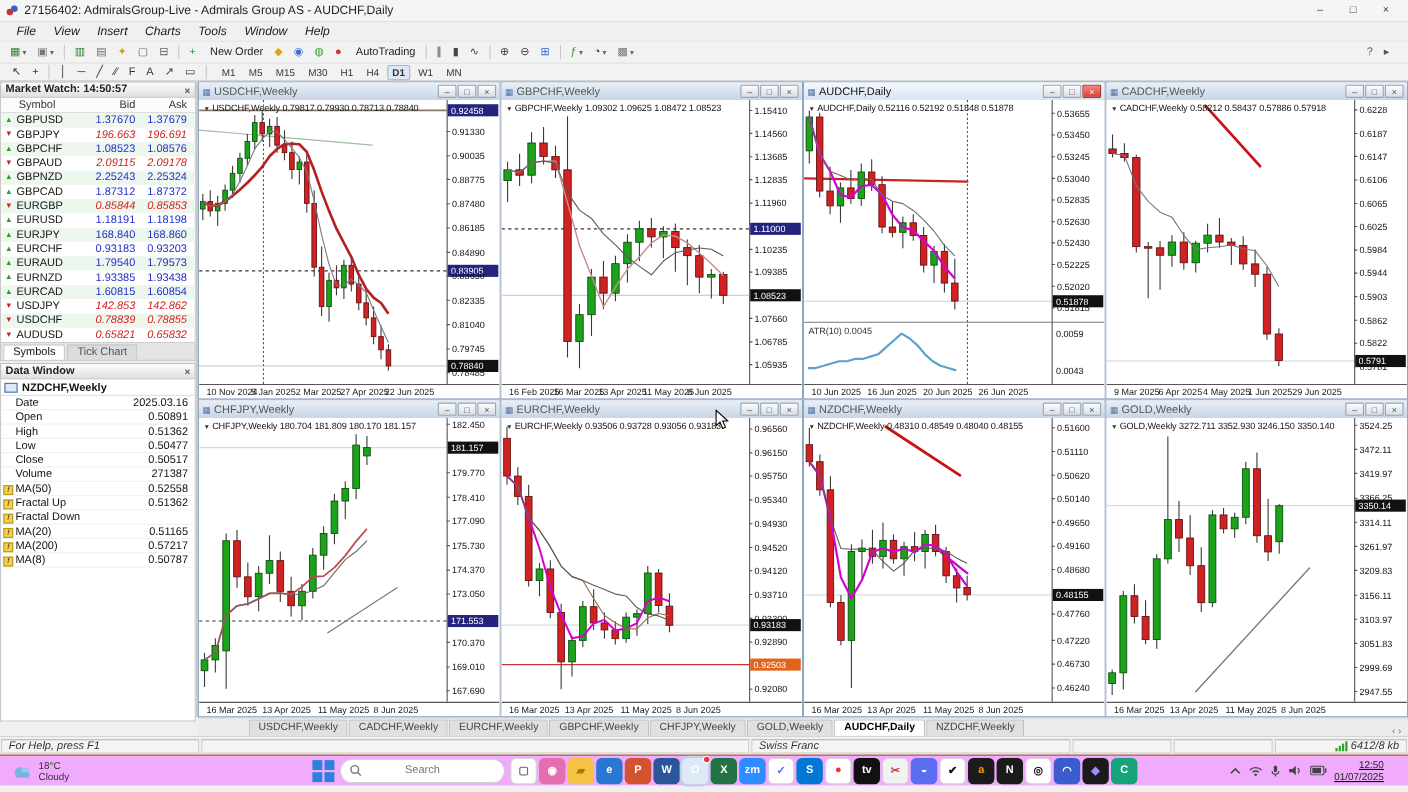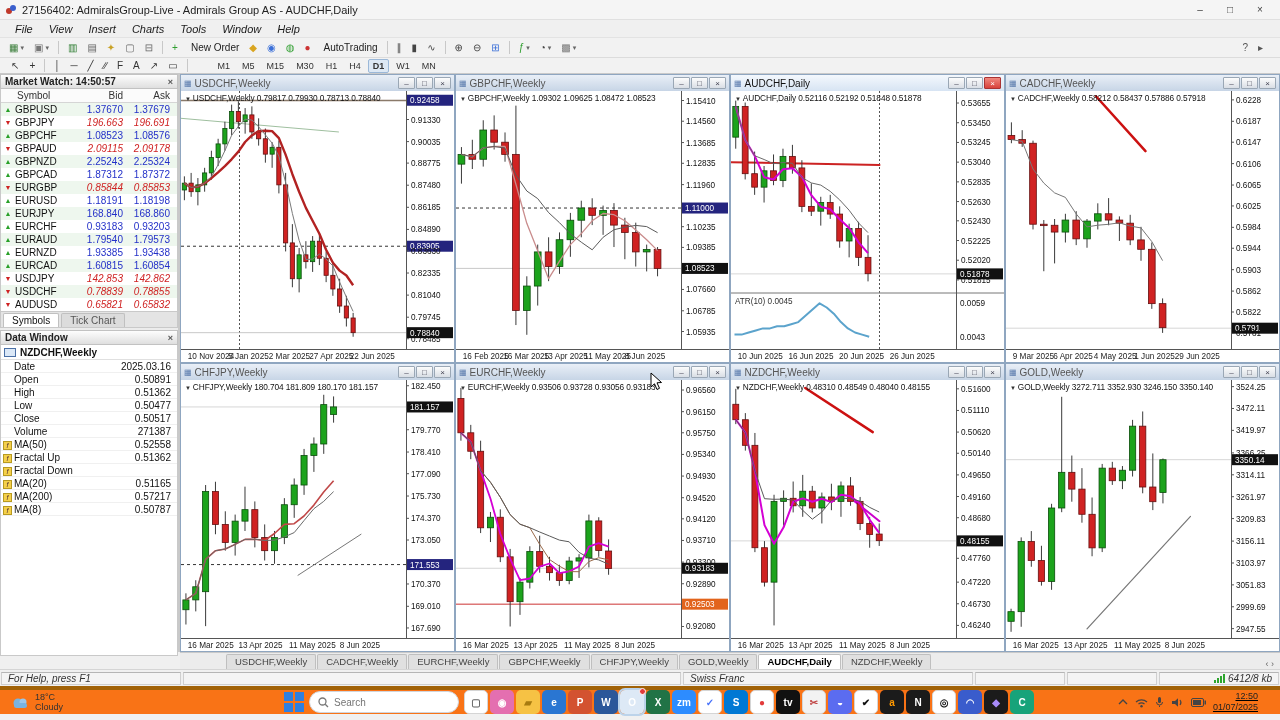--- a/index.html
+++ b/index.html
@@ -84,28 +84,28 @@
   #tab-scroll { margin-left:auto; padding-right:6px; color:#666; font-size:9px;}
 
   #statusbar { position:absolute; left:0; top:669px; width:1280px; height:17px; background:#f0f0f0; border-top:1px solid #d5d5d5; display:flex; align-items:center; font-size:10px; color:#333; }
   .sseg { border:1px solid #cfcfcf; border-top-color:#b5b5b5; height:13px; margin:0 1px; display:flex; align-items:center; padding:0 6px; background:#f4f4f4;font-style:italic;}
   .sseg.help { width:180px; } .sseg.fill { flex:1; } .sseg.inst { width:290px; } .sseg.sm { width:90px; }
   .sseg.traffic { width:120px; justify-content:flex-end; gap:3px;}
   .tbars { display:inline-flex; align-items:flex-end; gap:1px; }
   .tbars i { width:2px; background:#2da52d; display:inline-block; }
 
   
-  #taskbar { position:absolute; left:0; top:686px; width:1280px; height:28px; background:#f97316; border-top:4px solid #a16207; display:flex; align-items:center; }
+  #taskbar { position:absolute; left:0; top:686px; width:1280px; height:28px; background:#f0abfc; border-top:1px solid #a16207; display:flex; align-items:center; }
   #weather { display:flex; align-items:center; gap:5px; padding:0 10px; }
   #weather .wtxt { font-size:9px; color:#333; line-height:10px; }
   #tb-center { display:flex; align-items:center; margin-left:210px; gap:4px;}
   #startbtn { width:22px; height:22px; display:grid; grid-template-columns:9px 9px; grid-gap:2px; align-content:center; justify-content:center; }
   #startbtn i { width:9px; height:9px; background:#2f7fe0; display:block;}
   #searchbox { width:150px; height:22px; background:#fff; border:1px solid #d0d5dc; border-radius:12px; display:flex; align-items:center; padding:0 8px; gap:5px;}
-  #searchbox input { border:none; outline:none; font-size:10px; width:100px; color:#555; background:transparent; font-family:"Liberation Sans",sans-serif;}
+  #searchbox input { border:none; outline:none; font-size:10px; width:100px; color:#555; background:transparent; font-family:"Liberation Sans",sans-serif;text-align:center;}
   .tico { width:24px; height:24px; border-radius:5px; display:flex; align-items:center; justify-content:center; font-size:10px; font-weight:bold; margin:0 1px; position:relative; }
   .tico.active { outline:2px solid #bcd3ea; background:#dde9f6 !important; }
   .tico .badge { position:absolute; right:-2px; top:-2px; width:7px; height:7px; border-radius:50%; background:#e23b3b; border:1px solid #fff;}
   #tray { margin-left:auto; display:flex; align-items:center; gap:7px; padding-right:22px;text-decoration:underline; }
   #tray svg { display:block; }
   #clock { text-align:right; font-size:9px; color:#222; line-height:11px; }
 
   #cursor { position:absolute; left:650px; top:372px; z-index:99; }
 </style>
 </head>
@@ -251,21 +251,21 @@
           <span class="tg" style="color: rgb(51, 51, 51);">A</span>
         </span>
         <span class="tbtn">
           <span class="tg" style="color: rgb(51, 51, 51);">↗</span>
         </span>
         <span class="tbtn">
           <span class="tg" style="color: rgb(51, 51, 51);">▭</span>
         </span>
         <span class="tsep"></span>
       </span>
-    <span id="tb2-tf" style="display:flex;align-items:flex-start;margin-left:20px;">
+    <span id="tb2-tf" style="display:flex;align-items:flex-start;margin-left:4px;">
         <span class="tfbtn">M1</span>
         <span class="tfbtn">M5</span>
         <span class="tfbtn">M15</span>
         <span class="tfbtn">M30</span>
         <span class="tfbtn">H1</span>
         <span class="tfbtn">H4</span>
         <span class="tfbtn act">D1</span>
         <span class="tfbtn">W1</span>
         <span class="tfbtn">MN</span>
       </span>

